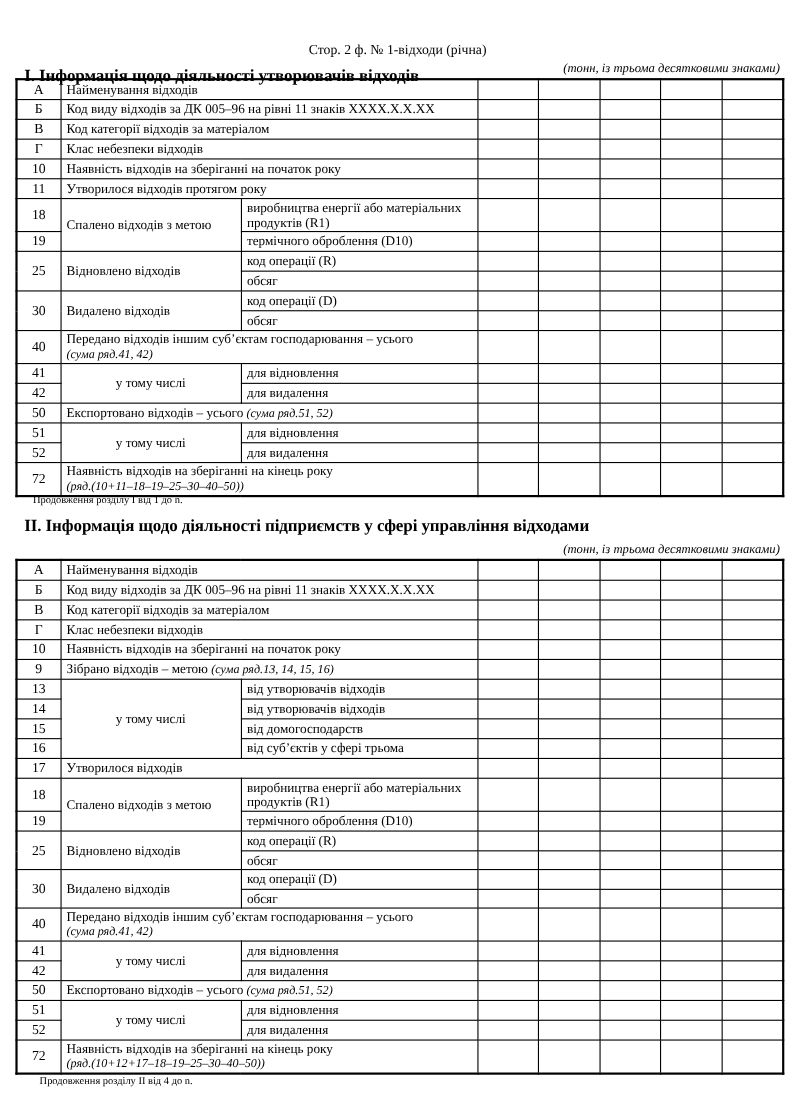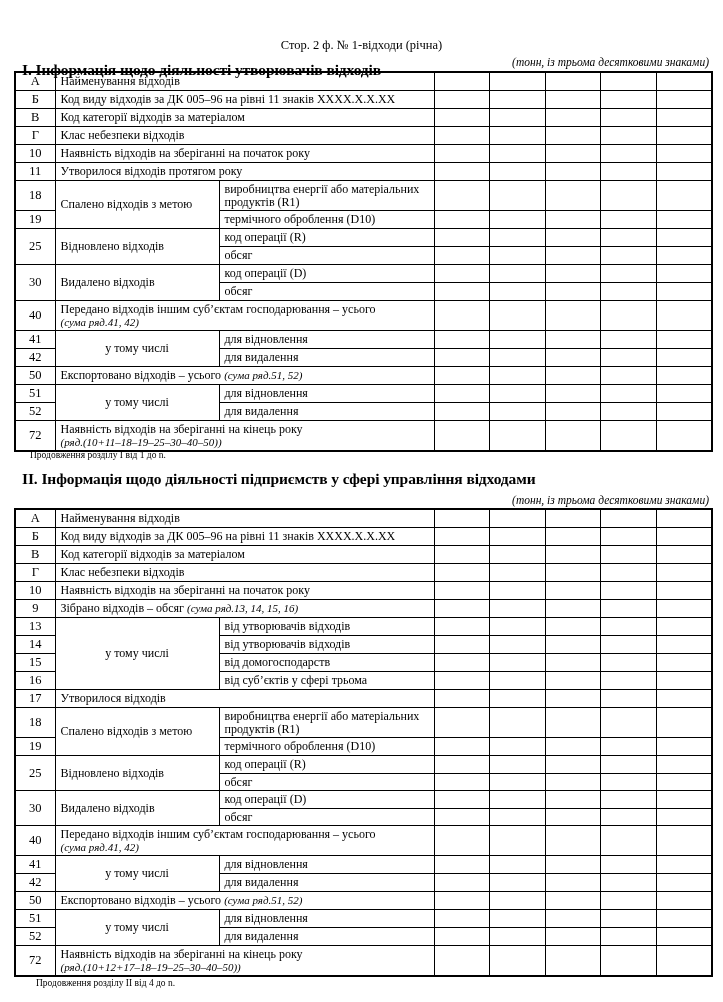--- a/index.html
+++ b/index.html
@@ -278,21 +278,21 @@
       <td class="code">10</td>
       <td colspan="2">Наявність відходів на зберіганні на початок року</td>
       <td class="cell"></td>
         <td class="cell"></td>
         <td class="cell"></td>
         <td class="cell"></td>
         <td class="cell"></td>
     </tr>
     <tr class="h18">
       <td class="code">9</td>
-      <td colspan="2"><span>Зібрано відходів – обсяг </span><span class="it">(сума ряд.13, 14, 15, 16)</span></td>
+      <td colspan="2"><span>Зібрано відходів – метою </span><span class="it">(сума ряд.13, 14, 15, 16)</span></td>
       <td class="cell"></td>
         <td class="cell"></td>
         <td class="cell"></td>
         <td class="cell"></td>
         <td class="cell"></td>
     </tr>
     <tr class="h18">
       <td class="code">13</td>
       <td class="center" rowspan="4">у тому числі</td>
       <td>від утворювачів відходів</td>

